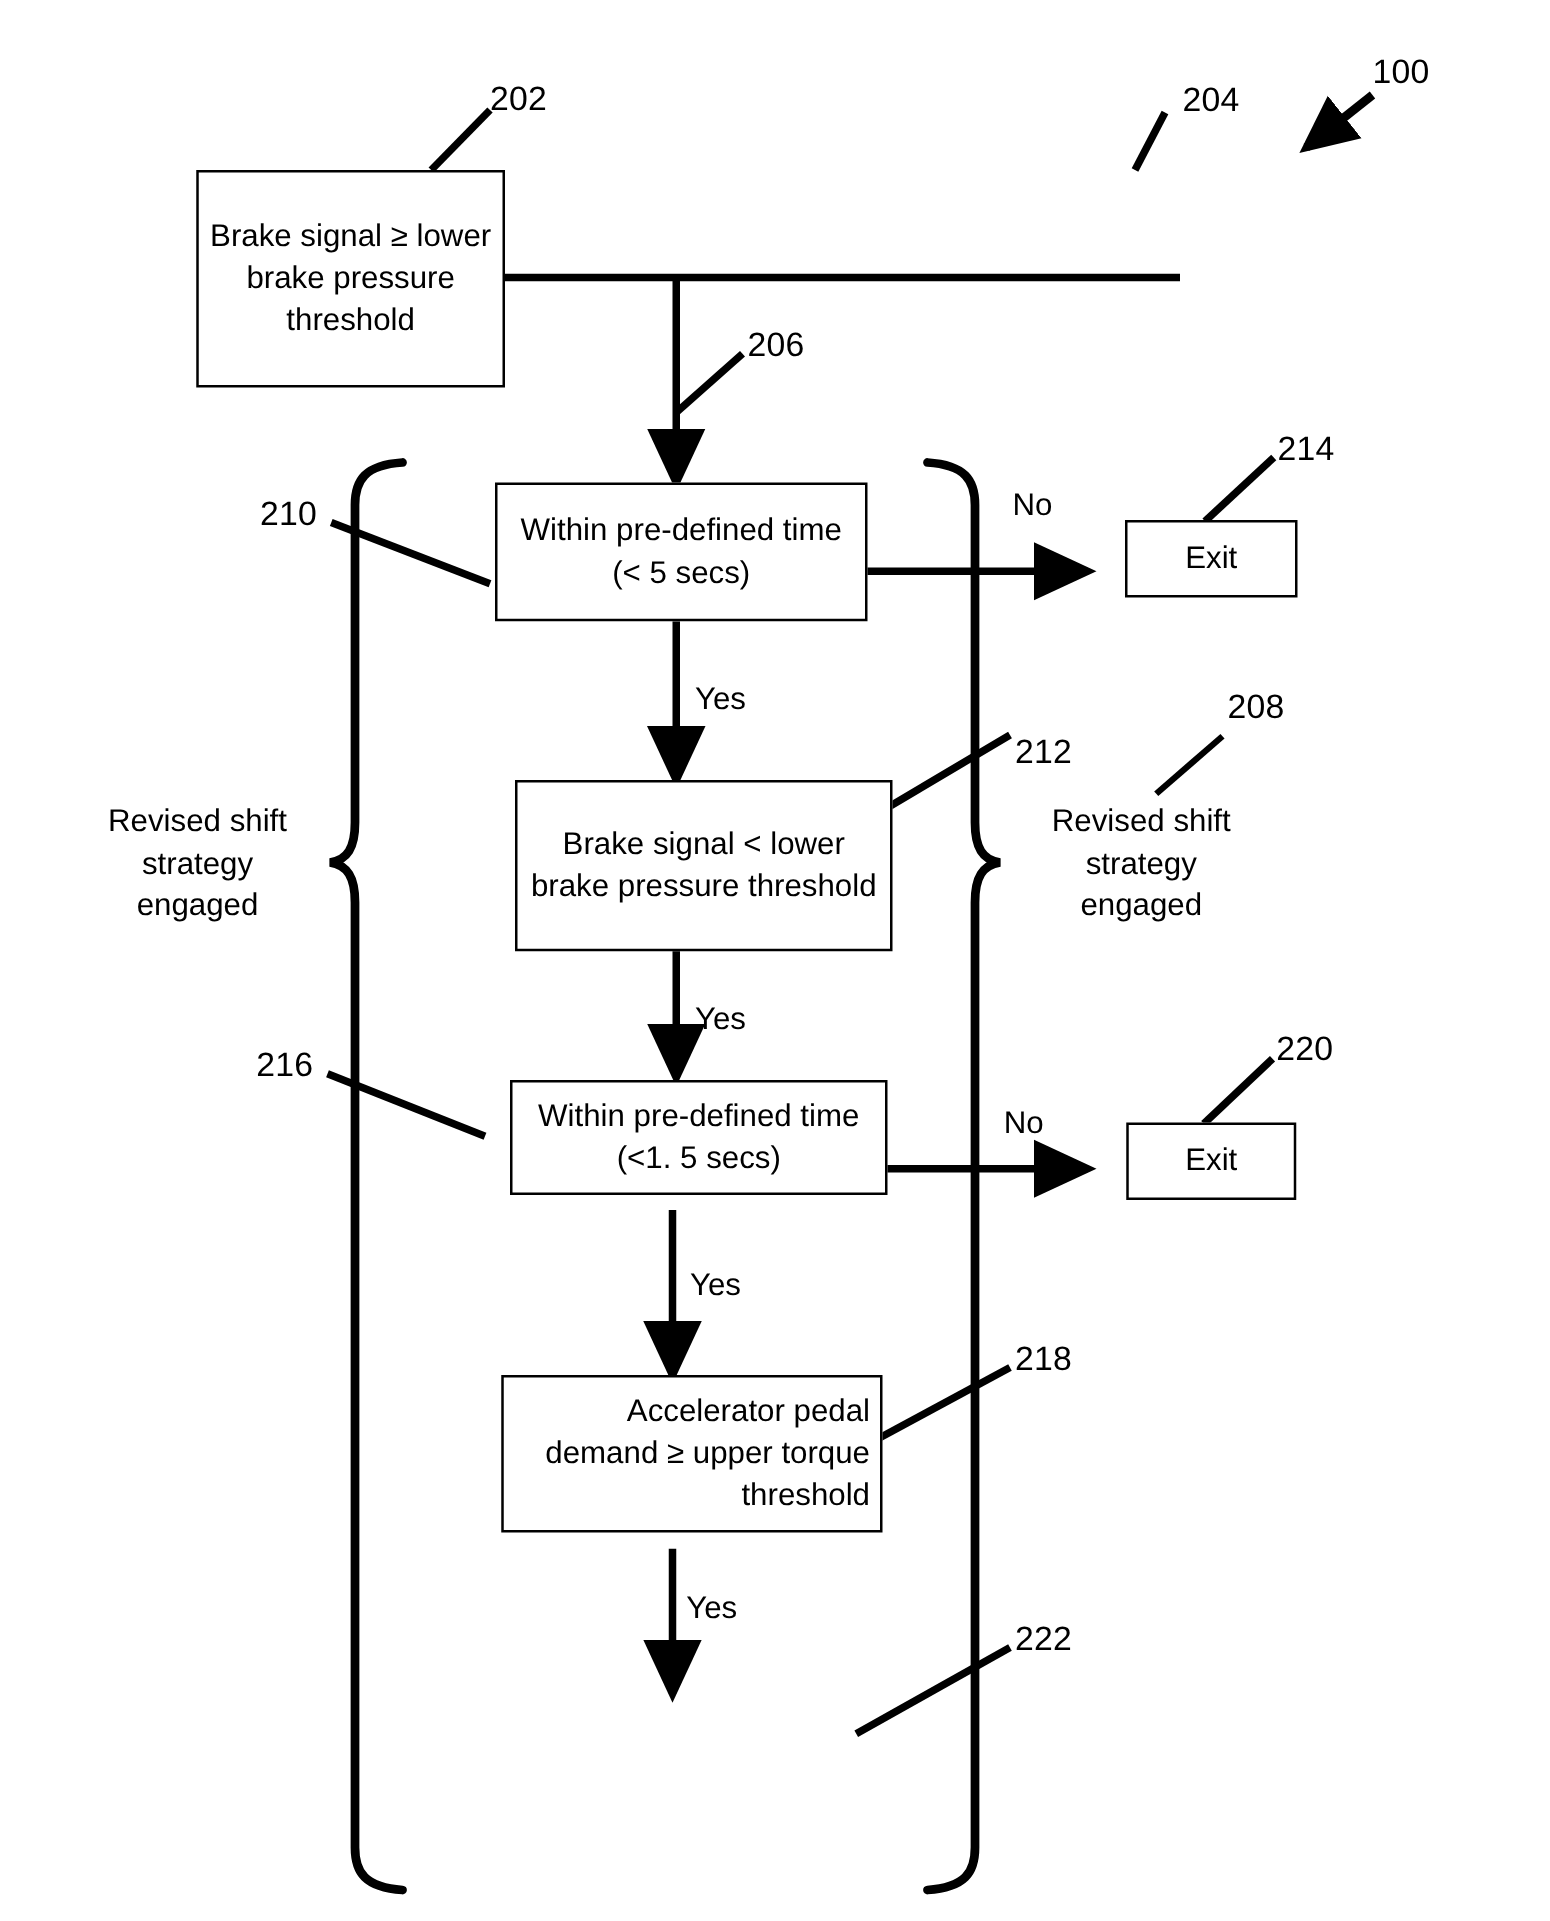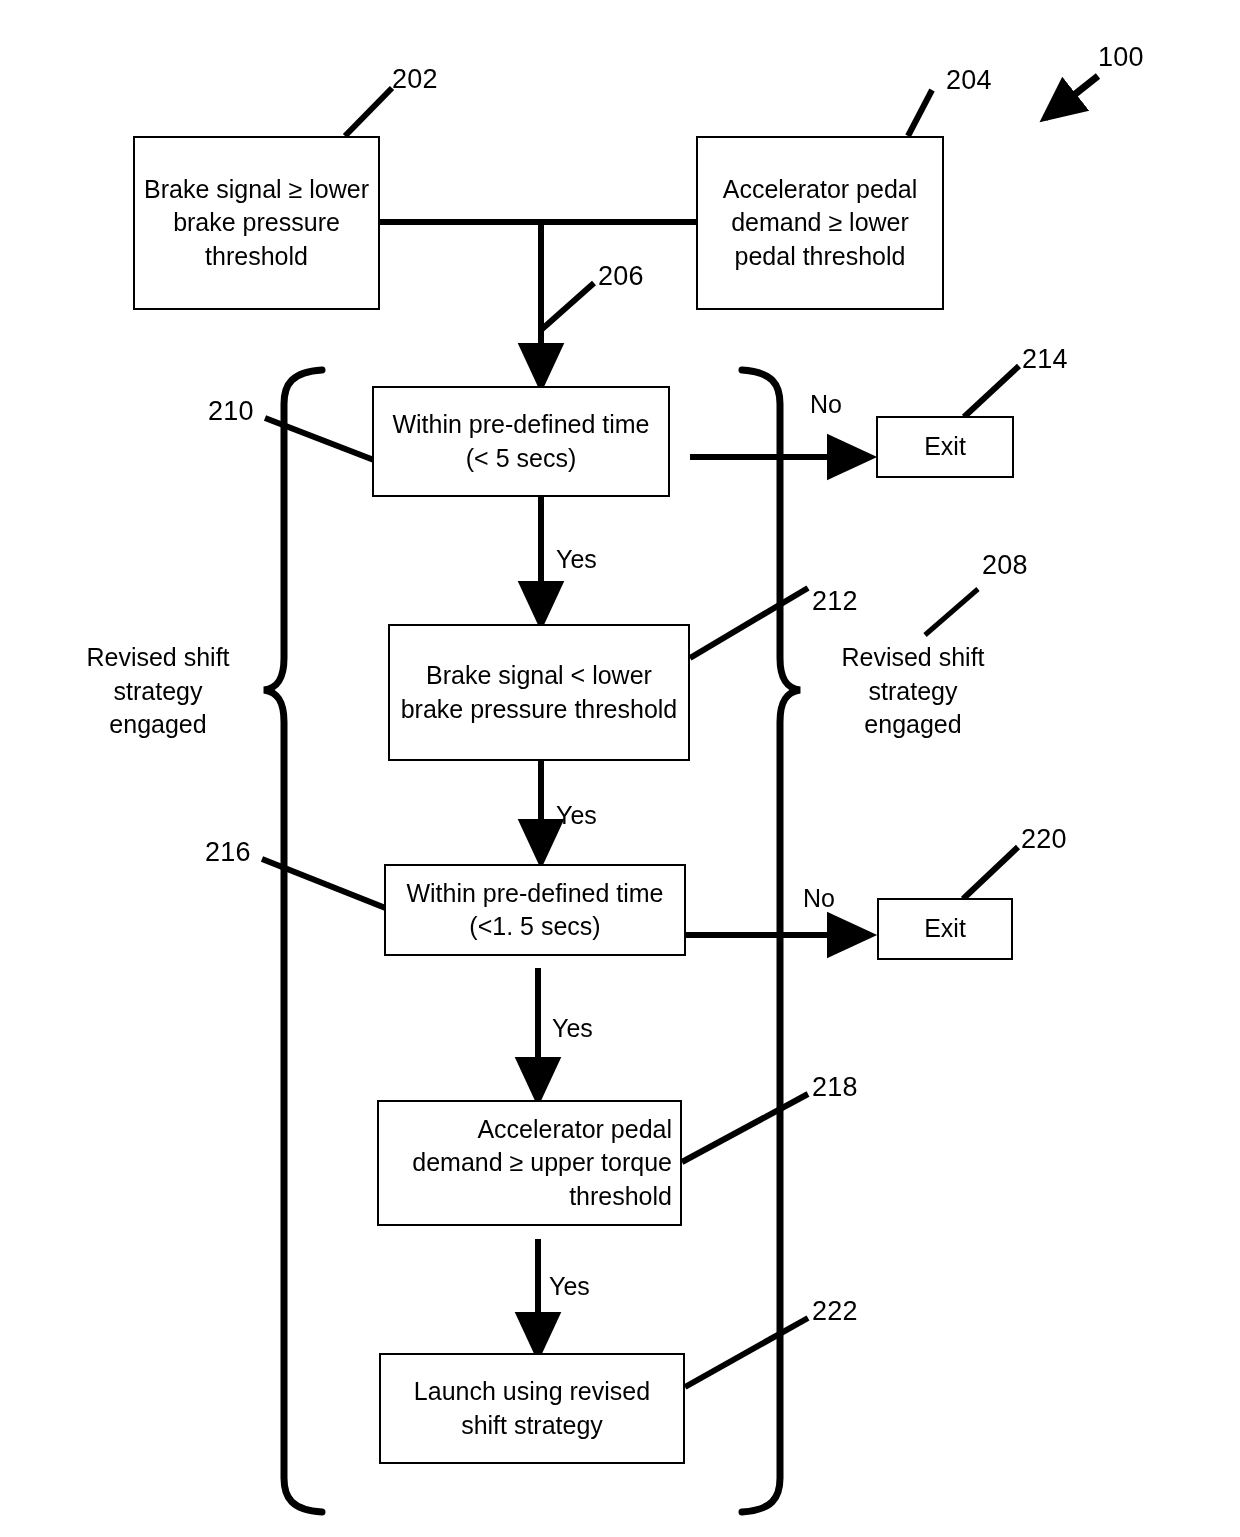--- a/index.html
+++ b/index.html
@@ -31,20 +31,21 @@
     box-sizing: border-box;
     border: 2.5px solid #000;
     background: #ffffff;
     display: flex;
     align-items: center;
     justify-content: center;
     text-align: center;
     line-height: 1.33;
     font-size: 25px;
     padding: 4px 8px;
+    margin-left: 24px;
   }
   .fbox .txt { display: block; width: 100%; }
   .reflabel {
     position: absolute;
     font-size: 27px;
     letter-spacing: 0.2px;
     white-space: nowrap;
   }
   .edgelabel {
     position: absolute;
@@ -146,23 +147,20 @@
   <div class="reflabel" style="left:982px; top:550px;">208</div>
   <div class="reflabel" style="left:205px; top:837px;">216</div>
   <div class="reflabel" style="left:1021px; top:824px;">220</div>
   <div class="reflabel" style="left:812px; top:1072px;">218</div>
   <div class="reflabel" style="left:812px; top:1296px;">222</div>
 
   <div class="fbox" style="left:133px; top:136px; width:247px; height:174px;">
     <span class="txt">Brake signal ≥ lower brake pressure threshold</span>
   </div>
 
-  <div class="fbox" style="left:696px; top:136px; width:248px; height:174px;">
-    <span class="txt">Accelerator pedal demand ≥ lower pedal threshold</span>
-  </div>
 
   <div class="fbox" style="left:372px; top:386px; width:298px; height:111px;">
     <span class="txt">Within pre-defined time (&lt; 5 secs)</span>
   </div>
 
   <div class="fbox" style="left:876px; top:416px; width:138px; height:62px;">
     <span class="txt">Exit</span>
   </div>
 
   <div class="fbox" style="left:388px; top:624px; width:302px; height:137px;">
@@ -174,23 +172,20 @@
   </div>
 
   <div class="fbox" style="left:877px; top:898px; width:136px; height:62px;">
     <span class="txt">Exit</span>
   </div>
 
   <div class="fbox" style="left:377px; top:1100px; width:305px; height:126px;text-align:right;">
     <span class="txt">Accelerator pedal demand ≥ upper torque threshold</span>
   </div>
 
-  <div class="fbox" style="left:379px; top:1353px; width:306px; height:111px;">
-    <span class="txt">Launch using revised shift strategy</span>
-  </div>
 
   <div class="edgelabel" style="left:810px; top:390px;">No</div>
   <div class="edgelabel" style="left:556px; top:545px;">Yes</div>
   <div class="edgelabel" style="left:556px; top:801px;">Yes</div>
   <div class="edgelabel" style="left:803px; top:884px;">No</div>
   <div class="edgelabel" style="left:552px; top:1014px;">Yes</div>
   <div class="edgelabel" style="left:549px; top:1272px;">Yes</div>
 
   <div class="bracetext" style="left:53px; top:641px;">Revised shift
 strategy

